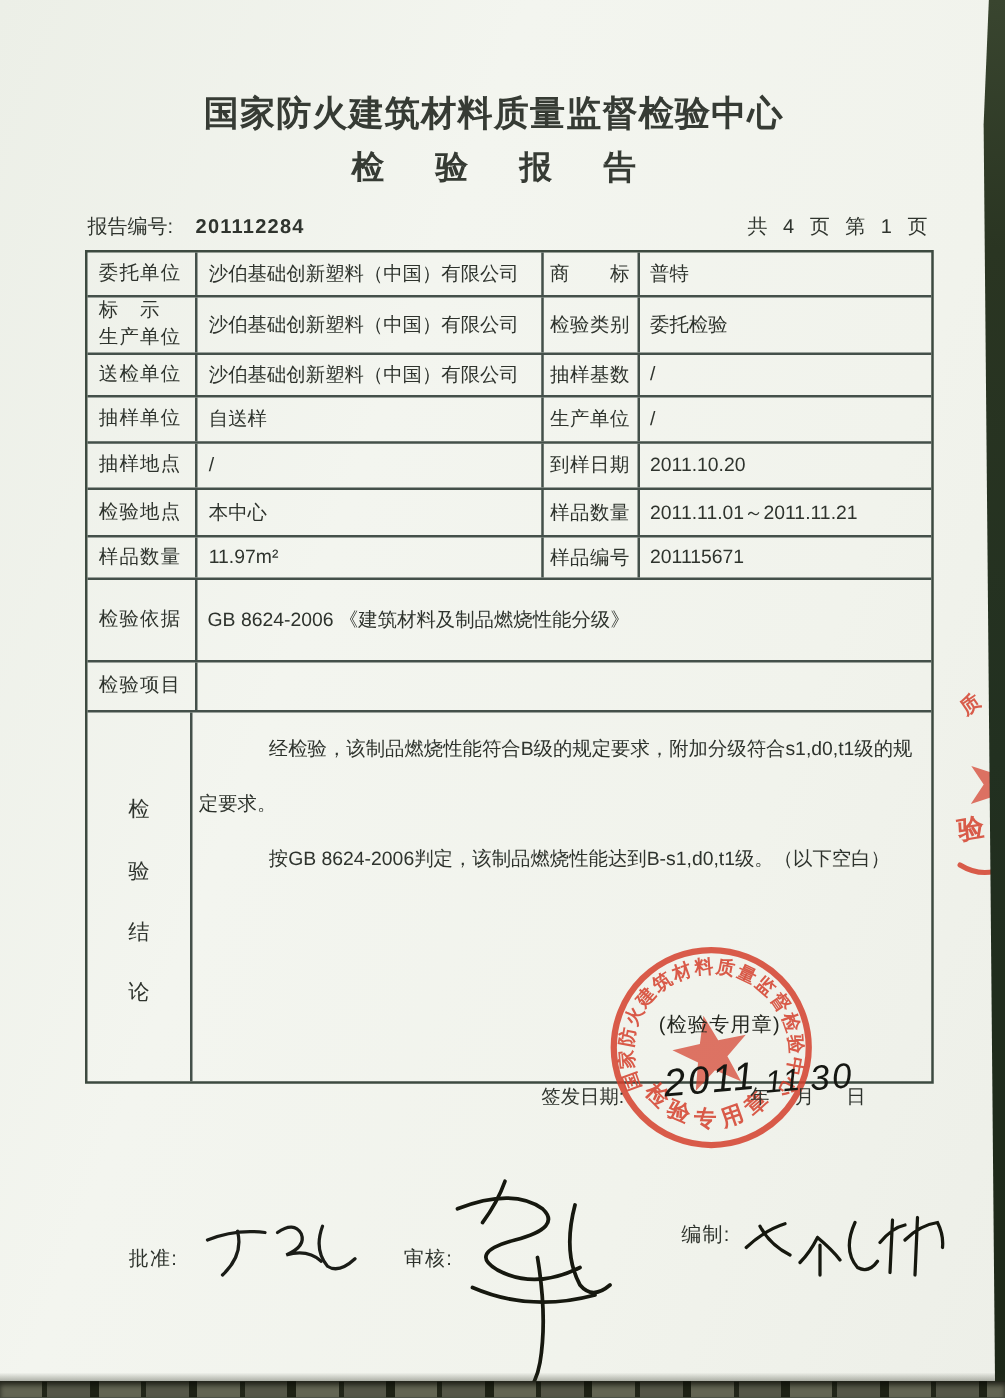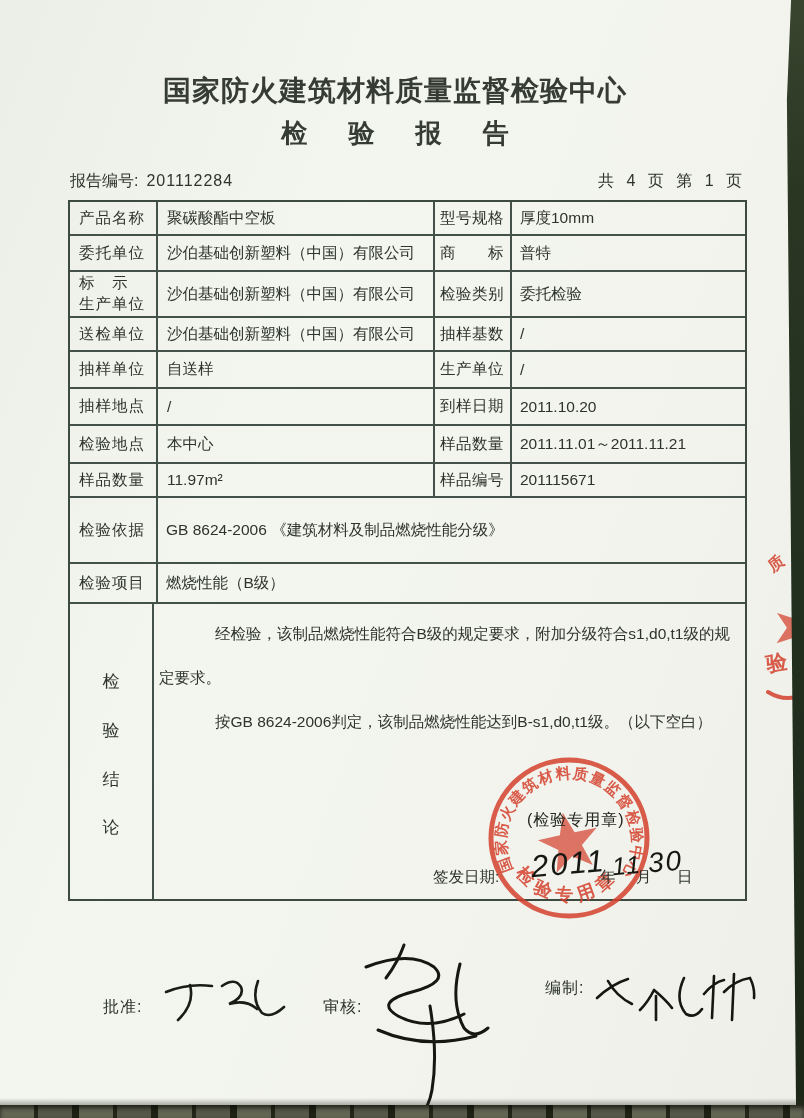--- a/index.html
+++ b/index.html
@@ -5,21 +5,21 @@
   html,body{margin:0;padding:0;}
   body{width:804px;height:1118px;font-family:"Liberation Sans",sans-serif;background:#1c2416;}
   #scan{position:relative;width:804px;height:1118px;overflow:hidden;
         background:linear-gradient(110deg,#ecefe7 0%,#f3f5ef 35%,#f1f3ec 70%,#edefe8 100%);}
   
   .title{position:absolute;left:0;top:72px;width:790px;text-align:center;
          font-size:28px;font-weight:700;letter-spacing:1px;color:#363b34;}
   .subtitle{position:absolute;left:0;top:116px;width:790px;text-align:center;
             font-size:26px;font-weight:700;letter-spacing:17px;text-indent:17px;color:#363b34;}
   .report-line{position:absolute;left:70px;top:171px;font-size:16px;color:#2f342e;}
-  .report-line b{font-weight:400;margin-left:8px;letter-spacing:1px;}
+  .report-line b{font-weight:700;margin-left:18px;letter-spacing:1px;}
   .page-info{position:absolute;right:58px;top:171px;font-size:16px;letter-spacing:4px;color:#2f342e;}
   
   .tbl{position:absolute;left:68px;top:200px;width:679px;border:2px solid #3d4a40;box-sizing:border-box;background:transparent;z-index:2;}
   .row{display:flex;border-bottom:2px solid #44504a;box-sizing:border-box;}
   .row:last-child{border-bottom:none;}
   .cell{box-sizing:border-box;display:flex;align-items:center;font-size:15.5px;color:#2e332d;}
   .c1{width:88px;border-right:2px solid #44504a;padding-left:9px;white-space:pre-line;line-height:1.35;letter-spacing:1px;}
   .c2{width:277px;border-right:2px solid #44504a;padding-left:9px;}
   .c3{width:77px;border-right:2px solid #44504a;padding-left:5px;letter-spacing:0.5px;white-space:pre;}
   .c4{flex:1;padding-left:8px;}
@@ -66,26 +66,20 @@
 <div id="scan">
 
   <div class="title">国家防火建筑材料质量监督检验中心</div>
   <div class="subtitle">检 验 报 告</div>
   <div class="report-line">
     <span>报告编号:</span><b>201112284</b>
   </div>
   <div class="page-info">共 4 页 第 1 页</div>
 
   <div class="tbl">
-    <div class="row h34">
-      <div class="cell c1">产品名称</div>
-      <div class="cell c2">聚碳酸酯中空板</div>
-      <div class="cell c3">型号规格</div>
-      <div class="cell c4">厚度10mm</div>
-    </div>
     <div class="row h36">
       <div class="cell c1">委托单位</div>
       <div class="cell c2">沙伯基础创新塑料（中国）有限公司</div>
       <div class="cell c3">商　　标</div>
       <div class="cell c4">普特</div>
     </div>
     <div class="row h46">
       <div class="cell c1">标　示
 生产单位</div>
       <div class="cell c2">沙伯基础创新塑料（中国）有限公司</div>
@@ -121,21 +115,20 @@
       <div class="cell c2">11.97m²</div>
       <div class="cell c3">样品编号</div>
       <div class="cell c4">201115671</div>
     </div>
     <div class="row h66">
       <div class="cell c1">检验依据</div>
       <div class="cell cfull">GB 8624-2006 《建筑材料及制品燃烧性能分级》</div>
     </div>
     <div class="row h40">
       <div class="cell c1">检验项目</div>
-      <div class="cell cfull">燃烧性能（B级）</div>
     </div>
     <div class="row h295">
       <div class="cell c1 vlabel">
         <span>检</span>
         <span>验</span>
         <span>结</span>
         <span>论</span>
       </div>
       <div class="concl-cell">
         <p class="first">经检验，该制品燃烧性能符合B级的规定要求，附加分级符合s1,d0,t1级的规定要求。</p>

